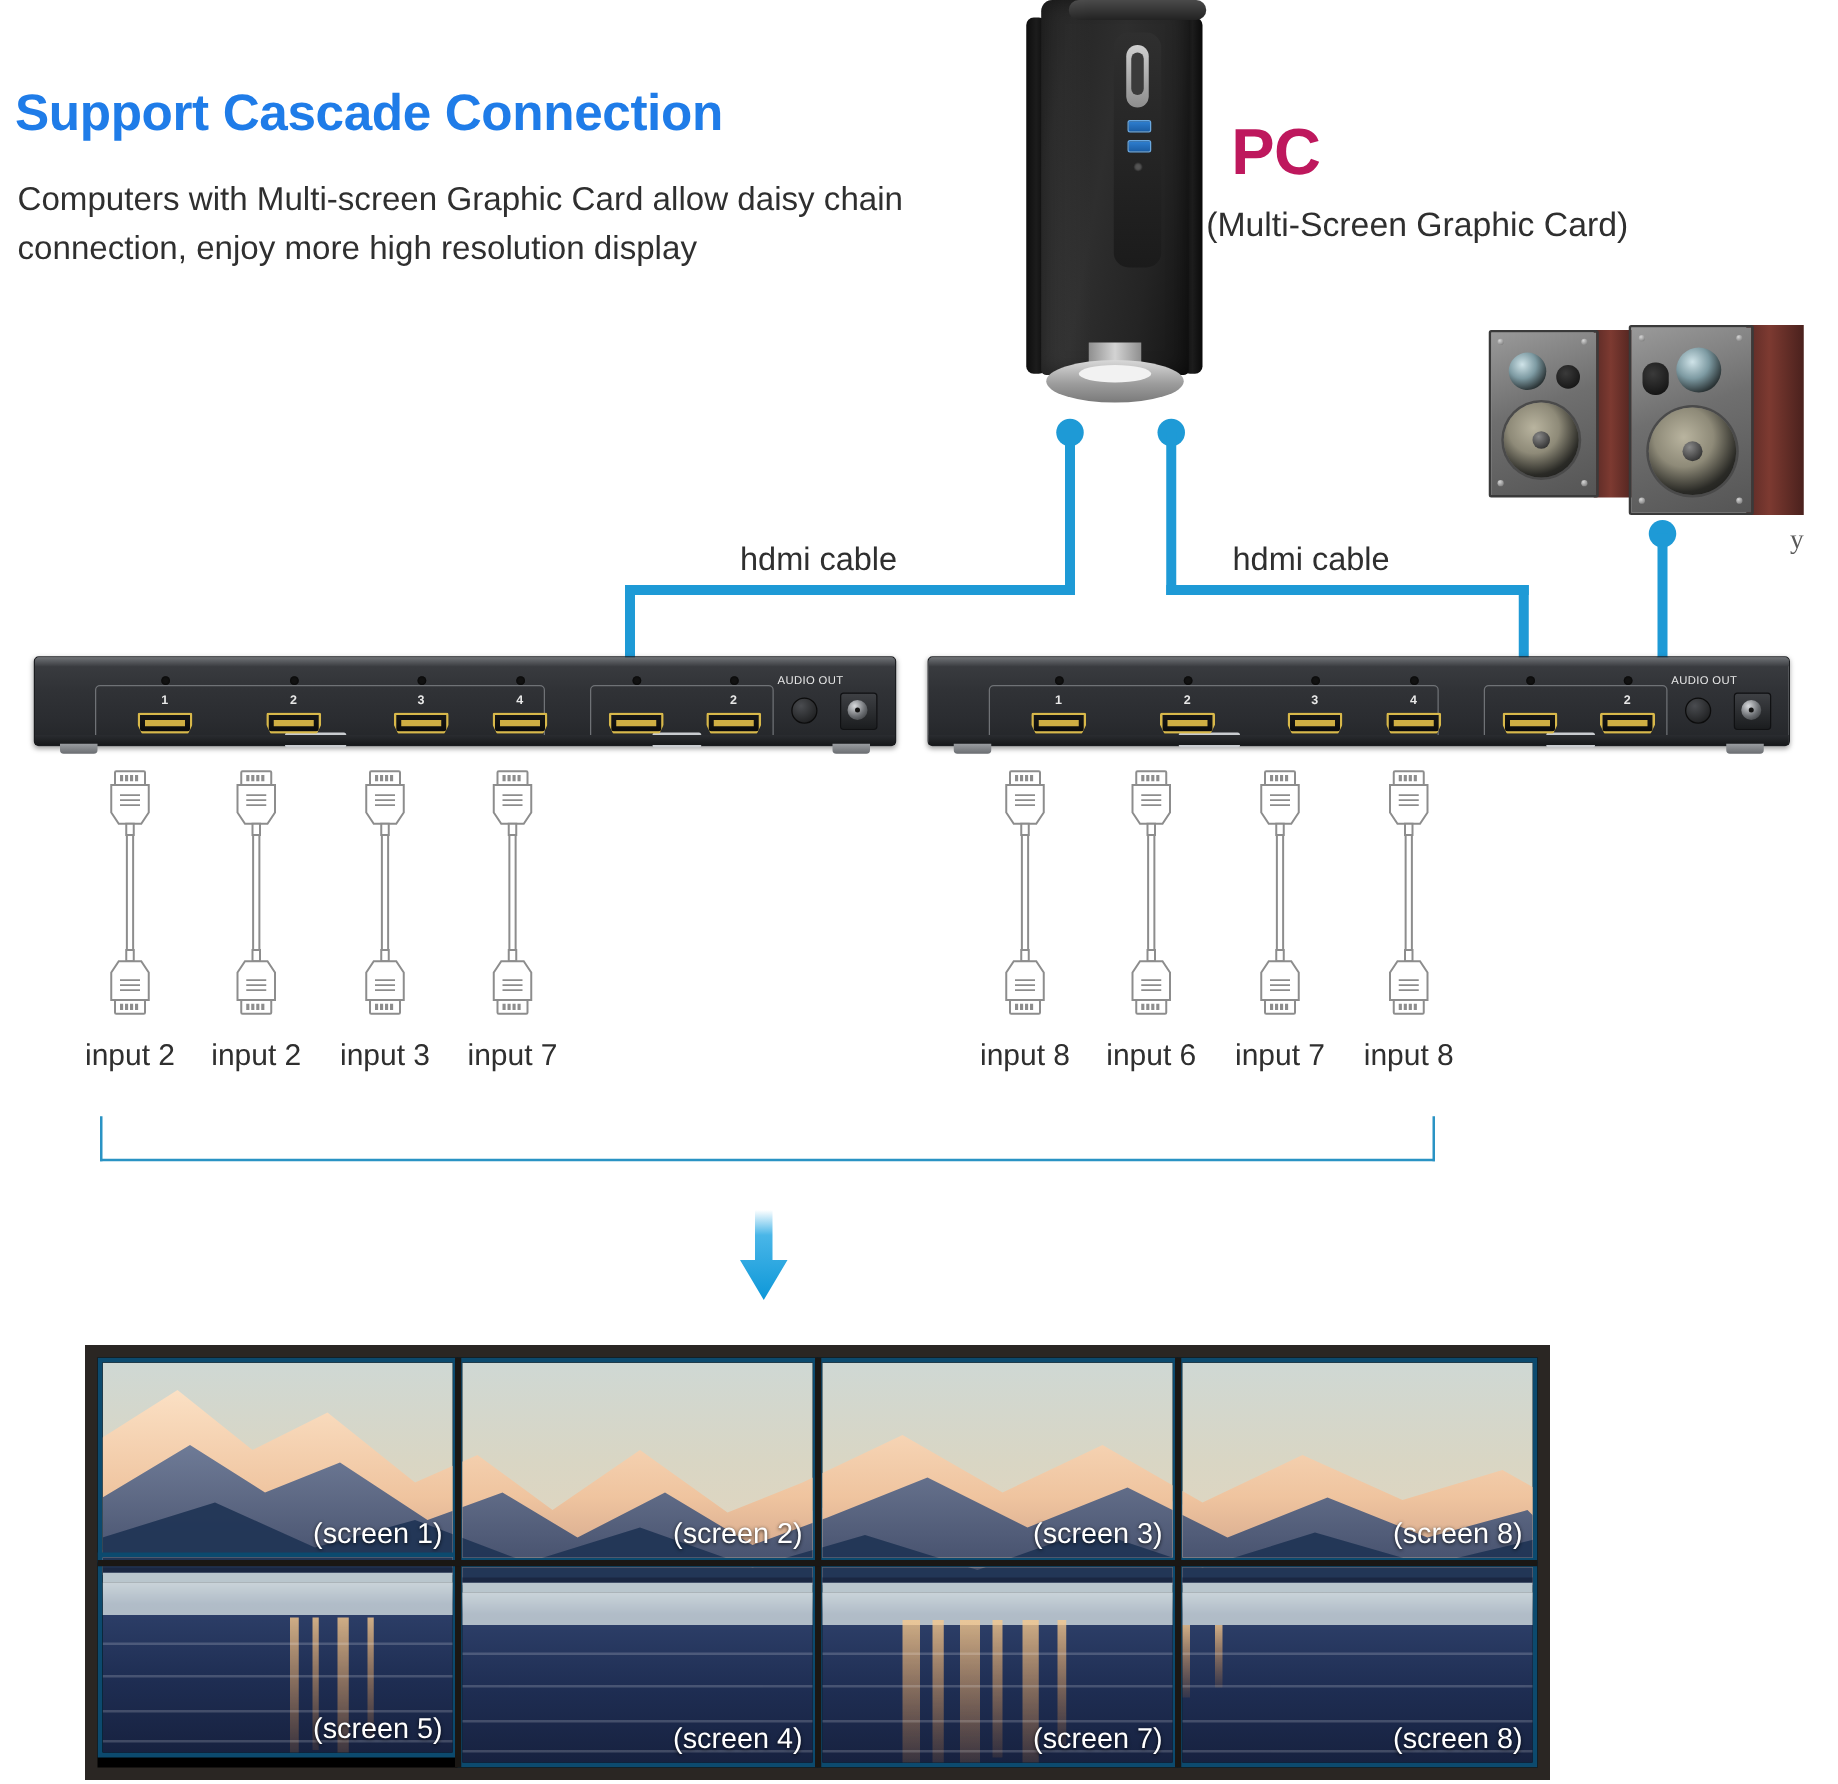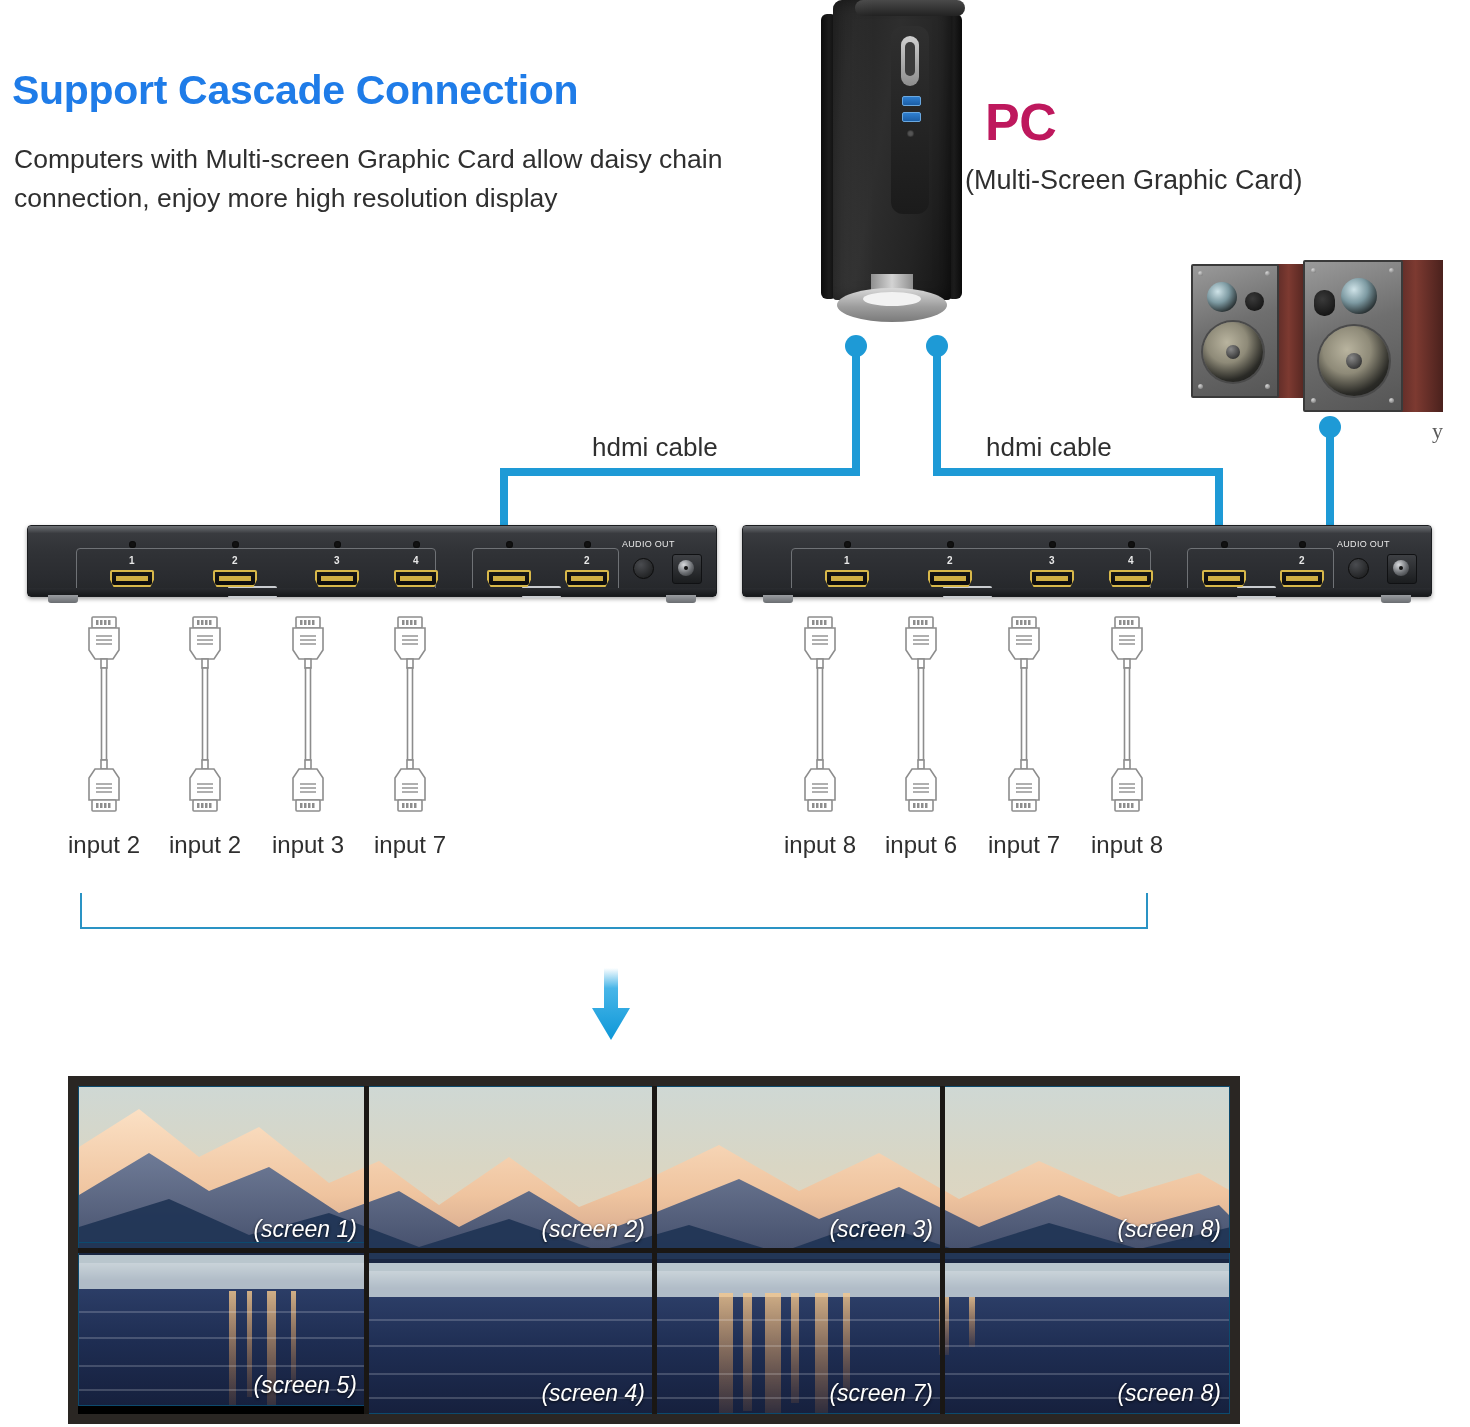--- a/index.html
+++ b/index.html
@@ -122,21 +122,21 @@
   #bracket .bh{position:absolute;left:0;bottom:0;width:100%;height:2px;background:#2a93c4;}
   #bracket .bl{position:absolute;left:0;top:0;width:2px;height:36px;background:#2a93c4;}
   #bracket .br{position:absolute;right:0;top:0;width:2px;height:36px;background:#2a93c4;}
   #arrow{left:588px;top:968px;width:46px;height:72px;}
 
   
   #wall{left:68px;top:1076px;width:1172px;height:348px;background:#2a2623;
         padding:10px;box-sizing:border-box;}
   #wallgrid{position:relative;width:100%;height:100%;overflow:hidden;background:#000;}
   .scene{position:absolute;left:0;top:0;width:1152px;height:328px;}
-  .cell{position:absolute;overflow:hidden;border:1px solid #0c4a6e;box-sizing:border-box;font-style:italic;}
+  .cell{position:absolute;overflow:hidden;border:4px solid #0c4a6e;box-sizing:border-box;}
   .cell .inner{position:absolute;}
   .cell-lbl{position:absolute;right:8px;bottom:6px;color:#fff;font-size:23px;
             text-shadow:0 1px 3px rgba(0,0,0,.85);white-space:nowrap;}
   .bezelv{position:absolute;top:0;width:5px;height:100%;background:#1a1714;z-index:5;}
   .bezelh{position:absolute;left:0;height:5px;width:100%;background:#1a1714;z-index:5;}
 
   .inputlbl{position:absolute;font-size:24px;color:#2f2f2f;text-align:center;}
 </style>
 </head>
 <body>

